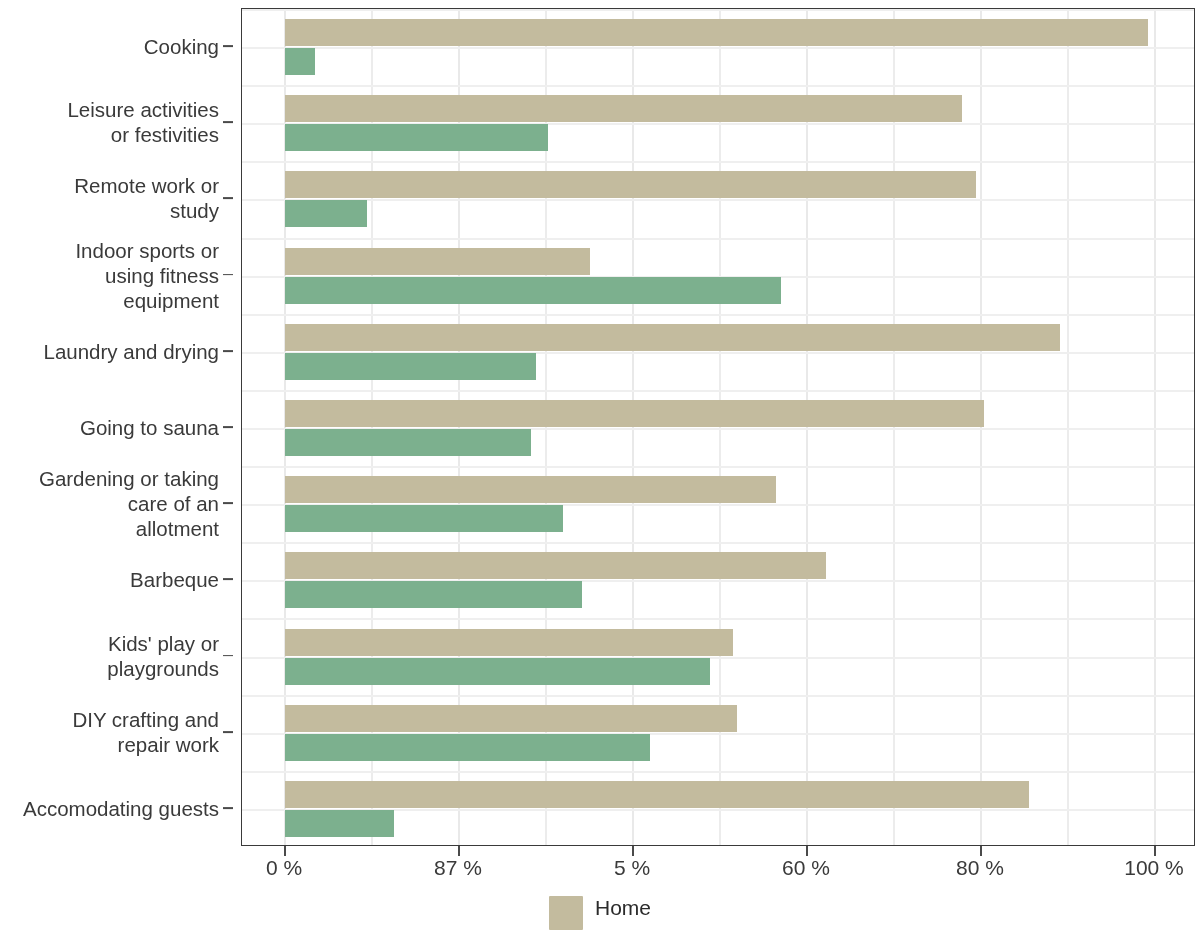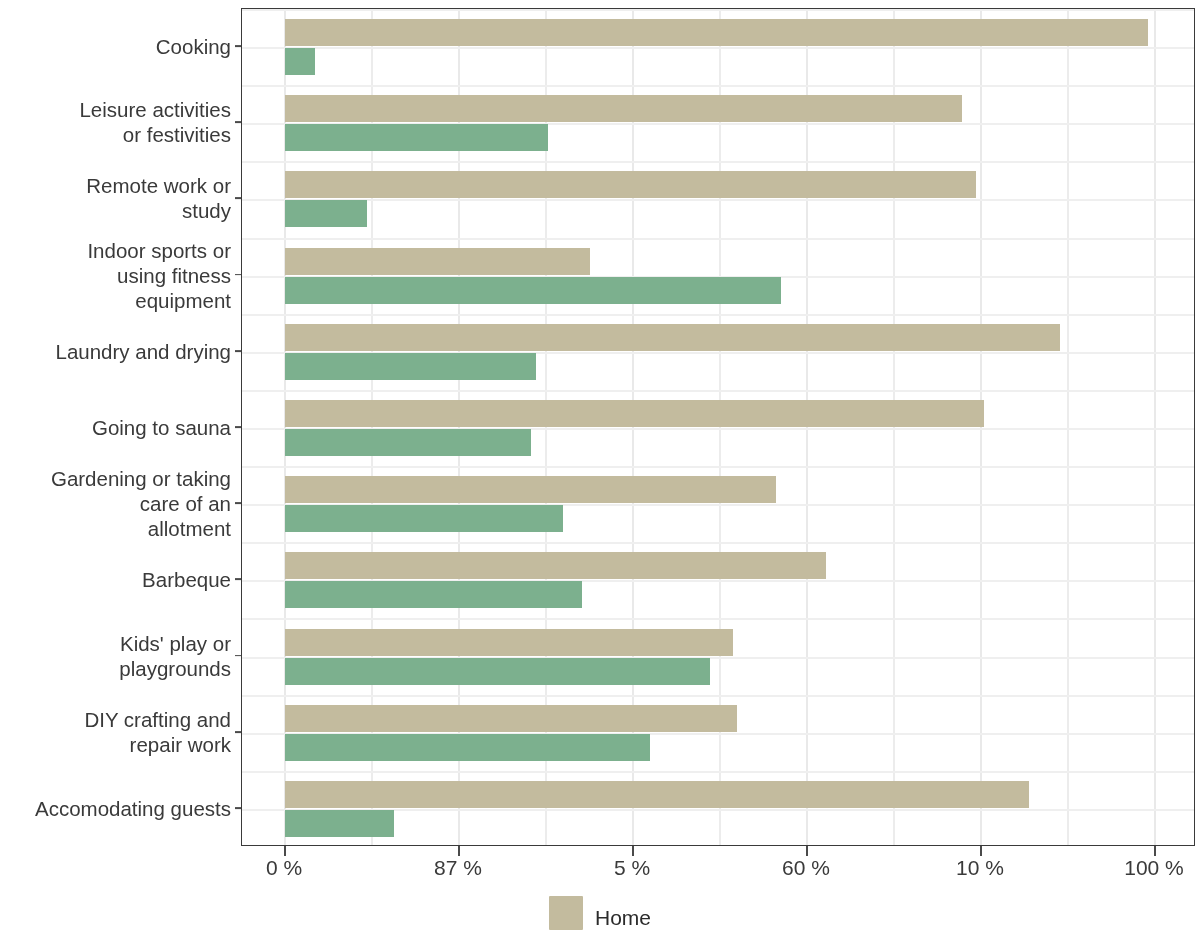--- a/index.html
+++ b/index.html
@@ -40,21 +40,21 @@
   .bar{
     position:absolute;
     height:27px;
     left:2px;
   }
   .bar.home{background:#c3bb9e;}
   .bar.shared{background:#7cb08e;}
 
   
   .ylabels{
-    position:absolute;left:0;top:8px;width:233px;height:838px;padding-left:12px;
+    position:absolute;left:0;top:8px;width:233px;height:838px;
   }
   .ylabel{
     position:absolute;
     right:14px;
     text-align:right;
     font-size:20.5px;
     line-height:25px;
     color:#3a3a3a;
     white-space:pre-line;
     transform:translateY(-50%);
@@ -75,21 +75,21 @@
     font-size:21px;color:#3a3a3a;
     transform:translateX(-50%);
     white-space:nowrap;
   }
 
   
   .legend{
     position:absolute;left:0;right:0;top:896px;
     display:flex;align-items:center;justify-content:center;gap:26px;
   }
-  .legend-item{display:flex;align-items:flex-end;gap:12px;}
+  .legend-item{display:flex;align-items:flex-start;gap:12px;}
   .legend-key{width:34px;height:34px;border-radius:1px;}
   .legend-label{font-size:21px;color:#2b2b2b;white-space:nowrap;}
 </style>
 </head>
 <body>
 
 <div class="figure">
 
   <div class="ylabels">
       <div class="ytick" style="top: 38.0909px;"></div>
@@ -190,21 +190,21 @@
       <div class="xtick" style="left: 391px;"></div>
       <div class="xtick" style="left: 565px;"></div>
       <div class="xtick" style="left: 739px;"></div>
       <div class="xtick" style="left: 913px;"></div>
     </div>
   <div class="xlabels">
       <div class="xlabel" style="left: 43px;">0 %</div>
       <div class="xlabel" style="left: 217px;">87 %</div>
       <div class="xlabel" style="left: 391px;">5 %</div>
       <div class="xlabel" style="left: 565px;">60 %</div>
-      <div class="xlabel" style="left: 739px;">10 %</div>
+      <div class="xlabel" style="left: 739px;">80 %</div>
       <div class="xlabel" style="left: 913px;">100 %</div>
     </div>
 
   <div class="legend">
       <div class="legend-item">
         <span class="legend-key" style="background: rgb(195, 187, 158);"></span>
         <span class="legend-label">Home</span>
       </div>
     </div>
 

